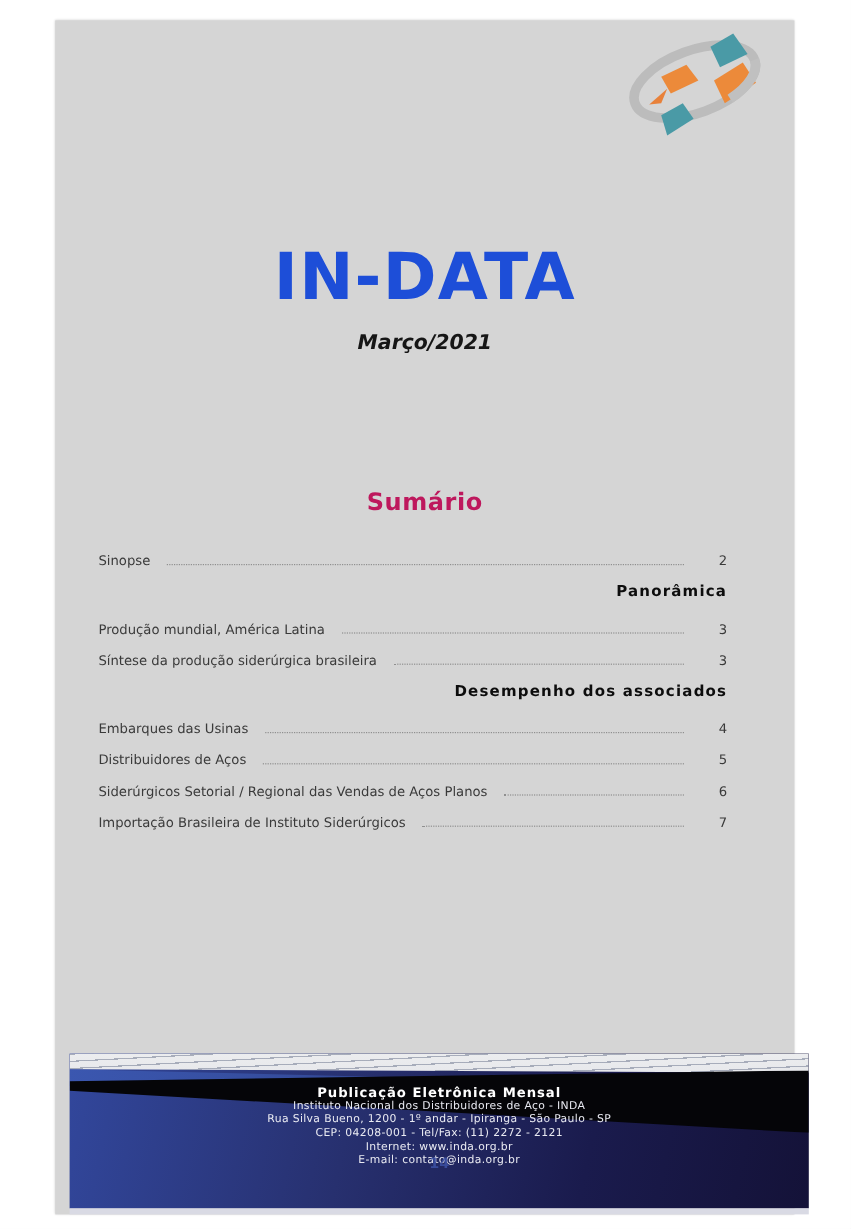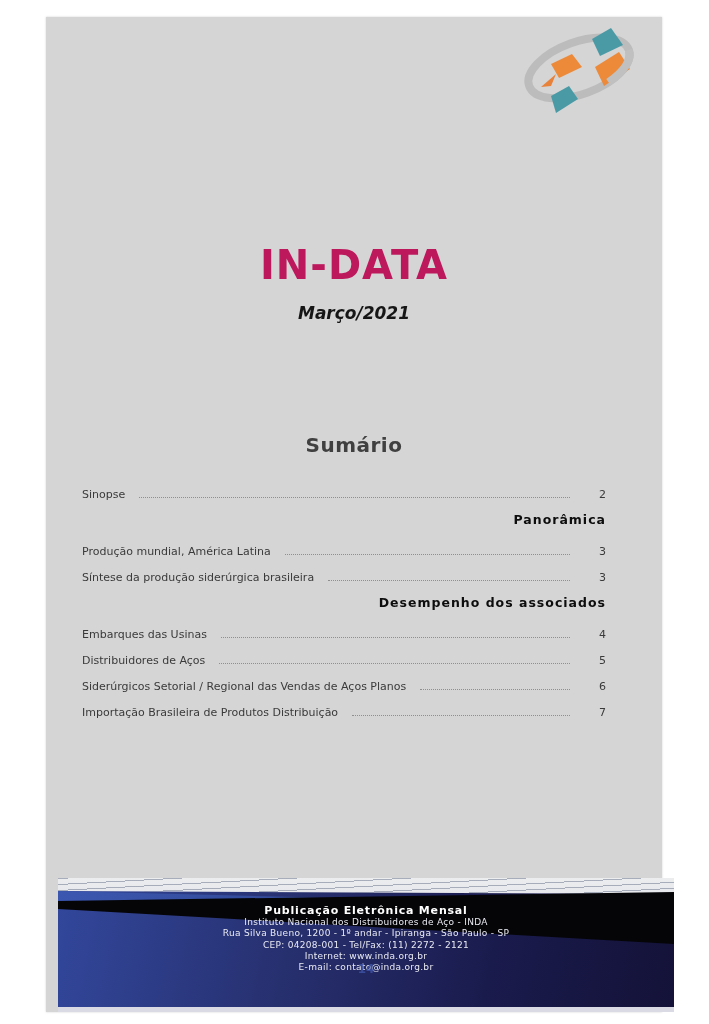--- a/index.html
+++ b/index.html
@@ -11,31 +11,31 @@
     background:#d5d5d5;
     box-shadow:0 0 2px rgba(0,0,0,.18);
   }
 
   
   .logo { position:absolute; top:-8px; right:8px; width:150px; height:115px; }
 
   
   .title-block { padding-top:184px; text-align:center; }
   .main-title {
-    font-size:40px; font-weight:bold; letter-spacing:1px;
-    color:#be185d; line-height:1.1;margin-top:42px;
+    font-size:54px; font-weight:bold; letter-spacing:1px;
+    color:#1d4ed8; line-height:1.1;
   }
   .subtitle {
     margin-top:16px; font-size:17px; font-weight:bold; color:#161616;font-style:italic;
   }
 
   
   .toc-heading {
     margin-top:110px; text-align:center;
-    font-size:20px; font-weight:bold; color:#404040; letter-spacing:.5px;
+    font-size:20px; font-weight:bold; color:#be185d; letter-spacing:.5px;
   }
   .toc { margin:27px 0 0 36px; width:524px; display:flex; flex-direction:column; }
   .toc-row { display:flex; align-items:flex-end; height:17px; margin-bottom:9px; }
   .toc-label { font-size:11px; color:#3a3a3a; white-space:nowrap; }
   .toc-leader {
     flex:1; border-bottom:1.5px dotted #8f8f8f; margin:0 10px 3px 14px; min-width:30px;
   }
   .toc-page { width:26px; text-align:right; font-size:11px; color:#3a3a3a; }
   .toc-section {
     height:17px; margin:2px 0 12px 0;
@@ -139,21 +139,21 @@
     <span class="toc-page">5</span>
   </div>
 
   <div class="toc-row">
     <span class="toc-label">Siderúrgicos Setorial / Regional das Vendas de Aços Planos</span>
     <span class="toc-leader"></span>
     <span class="toc-page">6</span>
   </div>
 
   <div class="toc-row">
-    <span class="toc-label">Importação Brasileira de Produtos Distribuição</span>
+    <span class="toc-label">Importação Brasileira de Instituto Siderúrgicos</span>
     <span class="toc-leader"></span>
     <span class="toc-page">7</span>
   </div>
 </div>
 
   <div class="footer">
     <div class="footer-stripes"></div>
     <div class="footer-wedge"></div>
     <div class="footer-band"></div>
     <div class="footer-text">

